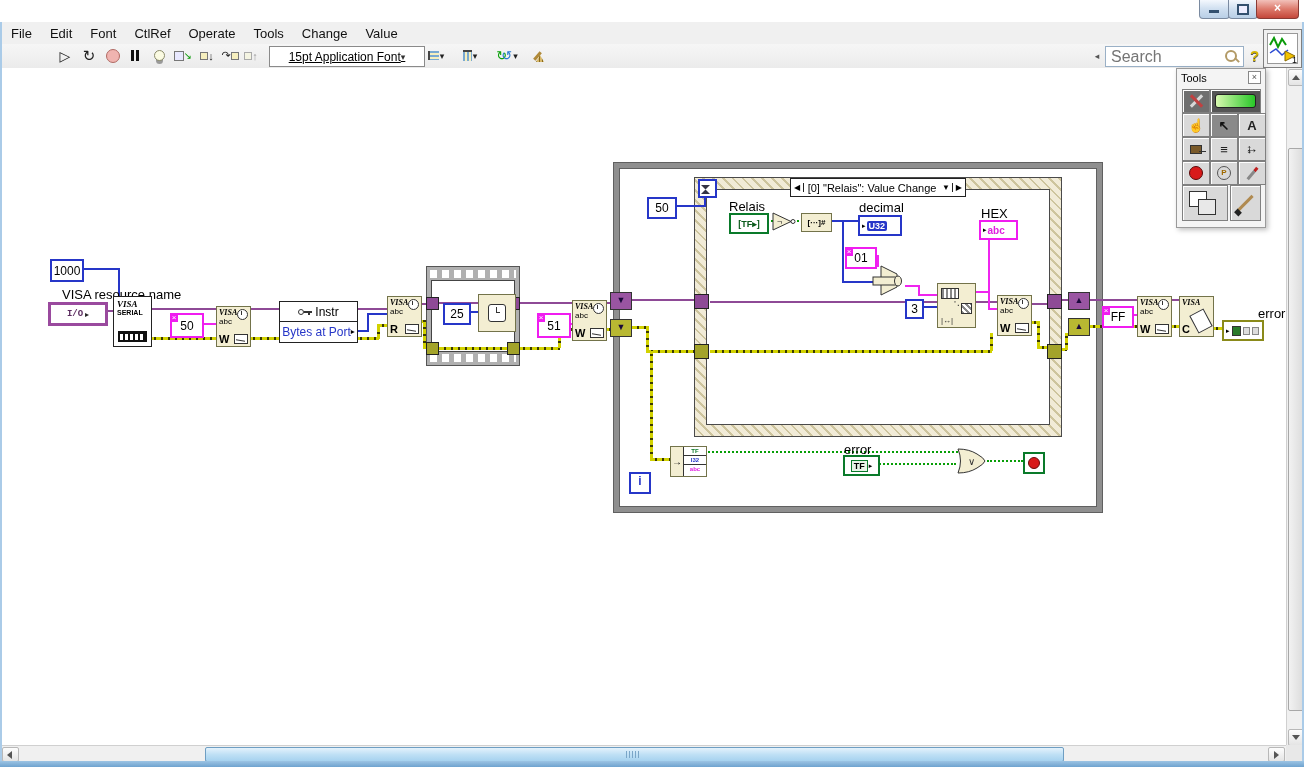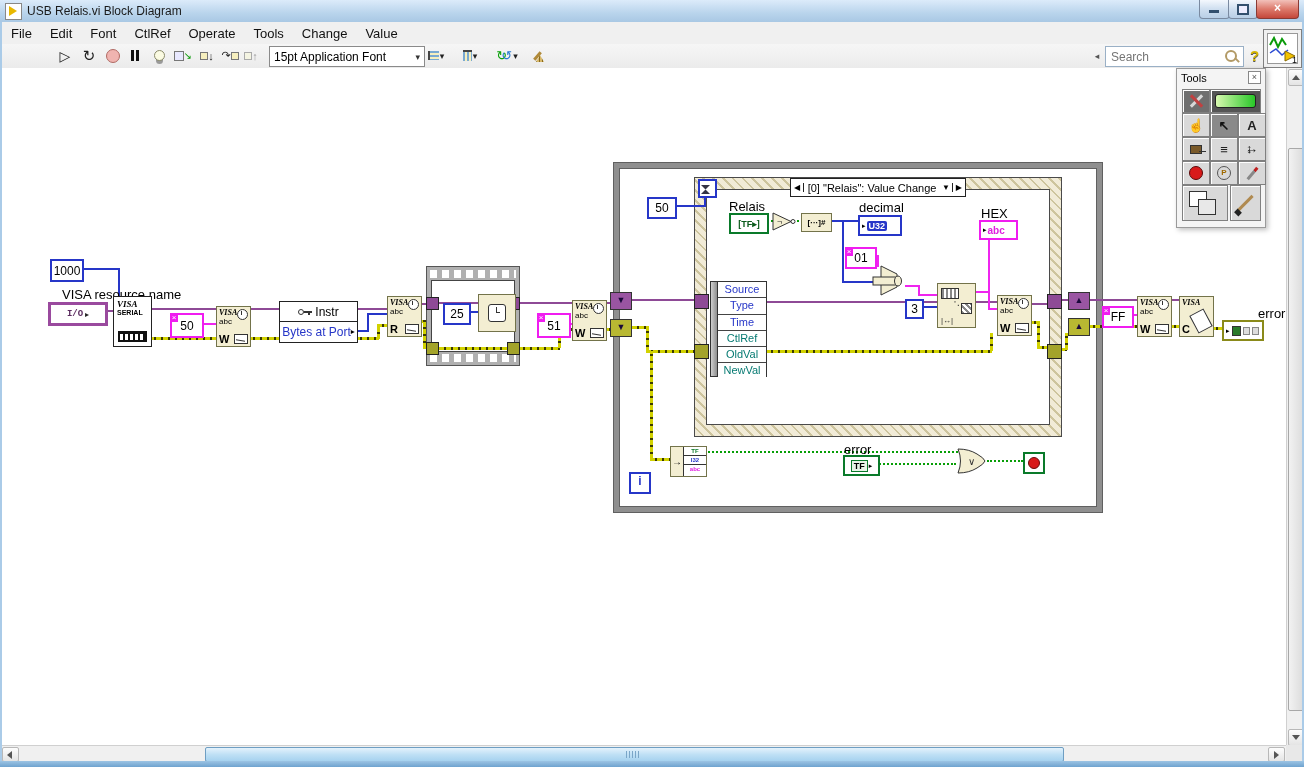--- a/index.html
+++ b/index.html
@@ -13,23 +13,23 @@
   .winbtn{position:absolute;top:0;height:18px;border:1px solid #7a8aa0;border-top:none;border-radius:0 0 4px 4px;}
   .wb-min{left:1199px;width:29px;background:linear-gradient(#f4f8fd,#cfdff0 50%,#b9cfe6);}
   .wb-res{left:1228px;width:28px;background:linear-gradient(#f4f8fd,#cfdff0 50%,#b9cfe6);}
   .wb-close{left:1256px;width:41px;background:linear-gradient(#f2c1ba,#dd7a6c 50%,#c4473a);border-color:#8a3a34;color:#fff;font-weight:bold;font-size:12px;text-align:center;line-height:17px;}
   .wb-min i{position:absolute;left:9px;top:10px;width:10px;height:3px;background:#33506e;}
   .wb-res i{position:absolute;left:8px;top:4px;width:8px;height:7px;border:2px solid #33506e;background:#eef;}
   .menubar{left:2px;top:22px;width:1300px;height:22px;background:#f0f0f0;display:flex;align-items:center;gap:0;border-bottom:1px solid #d8d8d8;}
   .menu-item{padding:0 9px;font-size:13px;color:#111;}
   .toolbar{left:2px;top:44px;width:1300px;height:24px;background:linear-gradient(#f6f6f6,#ebebeb);border-bottom:1px solid #a9a9a9;}
   .tbtn{position:absolute;top:2px;height:19px;display:flex;align-items:center;justify-content:center;font-size:14px;color:#222;}
-  .fontbox{left:267px;top:2px;width:146px;height:19px;background:#fff;border:1px solid #8a8a8a;font-size:12px;display:flex;align-items:center;padding:0 4px;justify-content:space-between;}
+  .fontbox{left:267px;top:2px;width:146px;height:19px;background:#fff;border:1px solid #8a8a8a;font-size:12px;display:flex;align-items:center;padding:0 4px;justify-content:center;text-decoration:underline;}
   .searchbox{left:1103px;top:2px;width:137px;height:19px;background:#fff;border:1px solid #9ab0c6;}
-  .searchbox input{border:none;outline:none;width:105px;height:15px;font-size:12px;margin:1px 0 0 3px;font-family:"Liberation Sans",sans-serif;}
+  .searchbox input{border:none;outline:none;width:105px;height:15px;font-size:16px;margin:1px 0 0 3px;font-family:"Liberation Sans",sans-serif;}
   .mag{position:absolute;right:6px;top:3px;width:8px;height:8px;border:2px solid #b29a66;border-radius:50%;}
   .mag i{position:absolute;left:7px;top:7px;width:6px;height:2px;background:#b29a66;transform:rotate(45deg);}
   .helpq{left:1248px;top:2px;color:#d5b500;font-weight:bold;font-size:15px;text-shadow:0 1px 0 #555;}
   .vi-corner{left:1263px;top:29px;width:37px;height:37px;background:#f0f0f0;border:1px solid #808080;}
   .vi-corner .inner{position:absolute;left:3px;top:3px;right:3px;bottom:3px;background:#fff;border:1px solid #999;}
   .vi-corner svg{position:absolute;left:3px;top:3px;}
   .vi-num{position:absolute;right:4px;bottom:2px;font-size:9px;color:#000;}
   
   .vscroll{left:1286px;top:68px;width:16px;height:677px;background:#f0f0f0;border-left:1px solid #d0d0d0;}
   .sbtn{position:absolute;left:1px;width:14px;height:15px;background:linear-gradient(#fdfdfd,#e4e4e4);border:1px solid #b8b8b8;border-radius:2px;}
@@ -76,26 +76,20 @@
   .palette-cell{position:absolute;width:26px;height:22px;background:#d9d9d9;border:1px solid #808080;box-shadow:inset 1px 1px 0 #fff;display:flex;align-items:center;justify-content:center;font-size:13px;color:#222;}
   .scroll-ic{position:relative;width:14px;height:14px;}
   .scroll-ic b{position:absolute;left:0;top:-1px;font-weight:normal;}
   .scroll-ic u{position:absolute;left:1px;top:-1px;text-decoration:none;}
 </style>
 </head>
 <body>
 
 <div class="win">
 
-  <div class="c titlebar">
-    <div class="vi-tb-icon">
-        <i></i>
-      </div>
-    <span class="title-text">USB Relais.vi Block Diagram</span>
-  </div>
   <div class="c winbtn wb-min">
       <i></i>
     </div>
   <div class="c winbtn wb-res">
       <i></i>
     </div>
   <div class="c winbtn wb-close">×</div>
 
   <div class="c menubar">
     <span class="menu-item">File</span>
@@ -418,31 +412,20 @@
         <div class="v2">abc</div>
       <div class="v3">W</div>
       <span class="clockg">
           <i></i>
         </span>
         <span class="envel">
           <i></i>
         </span>
     </div>
 
-    <div class="c" style="left:708px;top:213px;width:55px;height:94px;background:#fff;border:1px solid #333;">
-      <div style="position:absolute;left:0;top:0;bottom:0;width:6px;background:linear-gradient(90deg,#cfcfcf,#8f8f8f);border-right:1px solid #333;"></div>
-      <div style="position:absolute;left:7px;right:0;top:0;">
-        <div class="evfield f-blue">Source</div>
-        <div class="evfield f-blue">Type</div>
-        <div class="evfield f-blue">Time</div>
-        <div class="evfield f-teal">CtlRef</div>
-        <div class="evfield f-teal">OldVal</div>
-        <div class="evfield f-teal" style="border-bottom:none;">NewVal</div>
-      </div>
-    </div>
 
     <div class="nodebg" style="left:668px;top:378px;width:35px;height:29px;display:flex;">
       <div style="width:12px;border-right:1px solid #333;display:flex;align-items:center;justify-content:center;font-weight:bold;font-size:10px;">→</div>
       <div style="flex:1;background:#fff;">
         <div style="font-size:6px;font-weight:bold;color:#0a7a2a;border-bottom:1px solid #333;text-align:center;line-height:8px;">TF</div>
         <div style="font-size:6px;font-weight:bold;color:#2636c8;border-bottom:1px solid #333;text-align:center;line-height:8px;">I32</div>
         <div style="font-size:6px;font-weight:bold;color:#e020e0;text-align:center;line-height:9px;">abc</div>
       </div>
     </div>
     <div class="lbl" style="left:842px;top:374px;">error</div>

